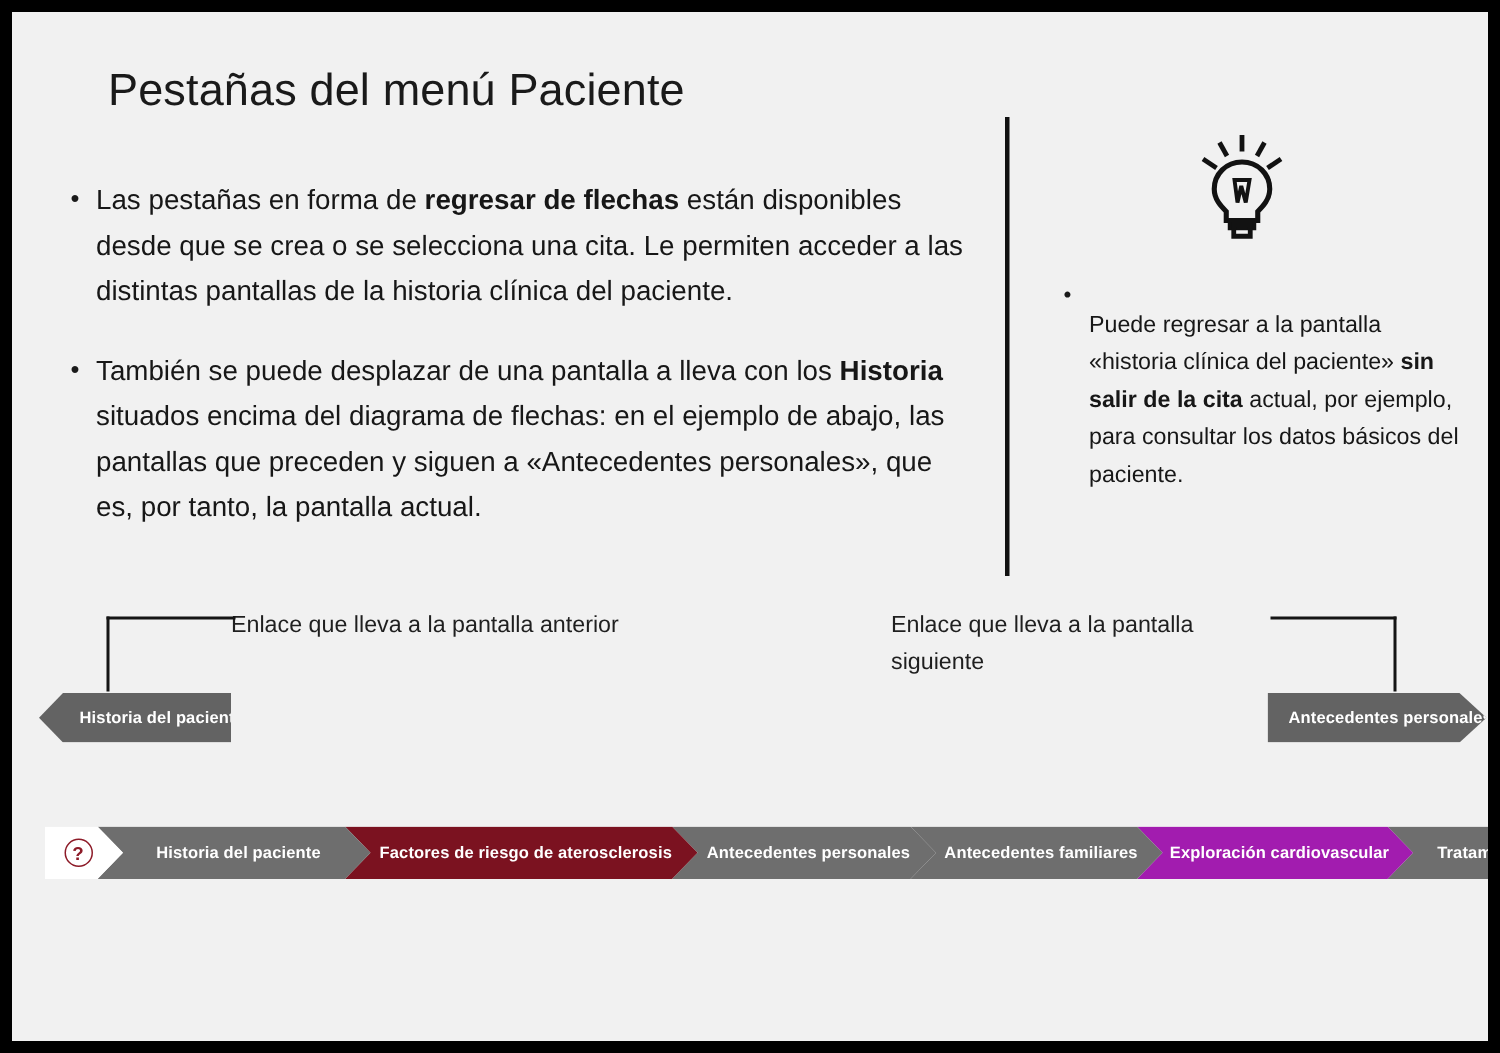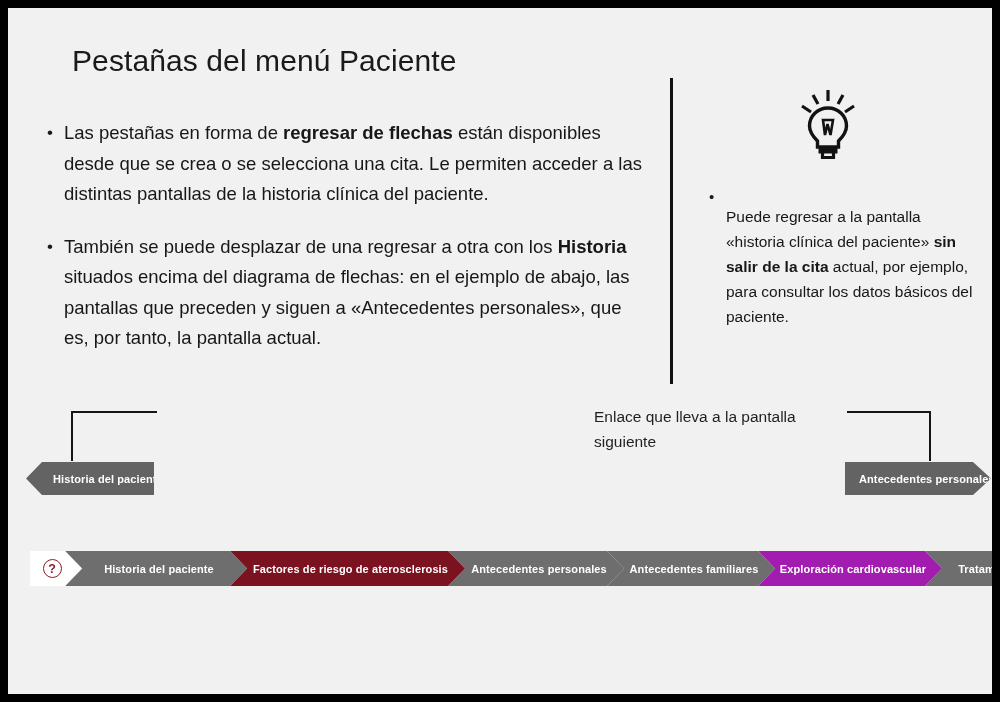--- a/index.html
+++ b/index.html
@@ -239,21 +239,21 @@
 
     <div id="slide-title">Pestañas del menú Paciente</div>
 
     <div id="left-body">
         <div class="bullet-row">
           <div class="bullet-dot">•</div>
           <div class="bullet-text"><span>Las pestañas en forma de </span><b>regresar de flechas</b><span> están disponibles desde que se crea o se selecciona una cita. Le permiten acceder a las distintas pantallas de la historia clínica del paciente.</span></div>
         </div>
         <div class="bullet-row">
           <div class="bullet-dot">•</div>
-          <div class="bullet-text"><span>También se puede desplazar de una regresar a otra con los </span><b>Historia</b><span> situados encima del diagrama de flechas: en el ejemplo de abajo, las pantallas que preceden y siguen a «Antecedentes personales», que es, por tanto, la pantalla actual.</span></div>
+          <div class="bullet-text"><span>También se puede desplazar de una pantalla a lleva con los </span><b>Historia</b><span> situados encima del diagrama de flechas: en el ejemplo de abajo, las pantallas que preceden y siguen a «Antecedentes personales», que es, por tanto, la pantalla actual.</span></div>
         </div>
       </div>
 
     <div id="vertical-divider"></div>
 
     <div id="lightbulb-icon">
       <svg viewBox="0 0 64 72" width="64" height="72" aria-hidden="true">
         <g stroke="#121212" stroke-width="3.2" stroke-linecap="butt" fill="none">
           <line x1="32" y1="2" x2="32" y2="13"></line>
           <line x1="17" y1="7" x2="22" y2="16"></line>
@@ -268,20 +268,21 @@
       </svg>
     </div>
 
     <div id="right-body">
         <div class="bullet-row">
           <div class="bullet-dot">•</div>
           <div class="bullet-text"><span>Puede regresar a la pantalla «historia clínica del paciente» </span><b>sin salir de la cita</b><span> actual, por ejemplo, para consultar los datos básicos del paciente.</span></div>
         </div>
       </div>
 
+    <div class="annotation-label" id="annotation-prev">Enlace que lleva a la pantalla anterior</div>
     <div class="annotation-label" id="annotation-next">Enlace que lleva a la pantalla siguiente</div>
 
     <div class="elbow" id="elbow-left">
       <div class="h"></div>
       <div class="v"></div>
     </div>
     <div class="elbow" id="elbow-right">
       <div class="h"></div>
       <div class="v"></div>
     </div>

